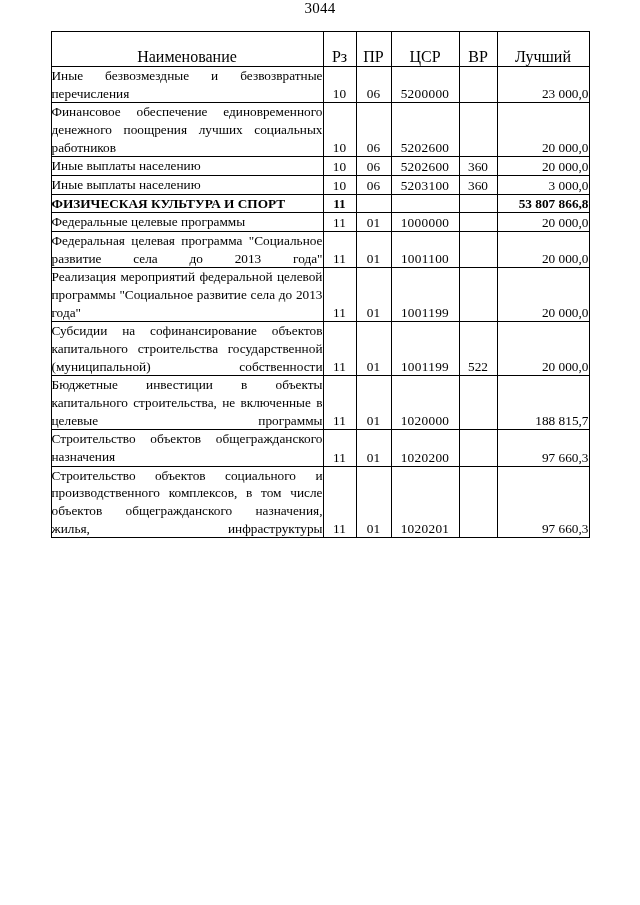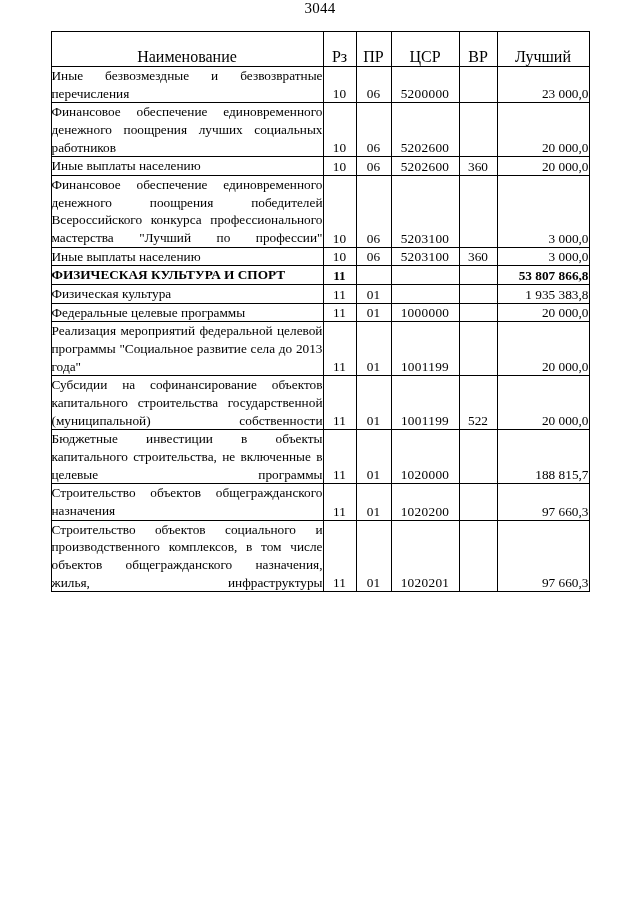--- a/index.html
+++ b/index.html
@@ -137,56 +137,48 @@
         </tr>
         <tr>
           <td class="name single">Иные выплаты населению</td>
           <td class="code">10</td>
           <td class="code">06</td>
           <td class="csr">5202600</td>
           <td class="code">360</td>
           <td class="sum">20 000,0</td>
         </tr>
         <tr>
-          <td class="name">Финансовое обеспечение единовременного денежного поощрения победителей Всероссийского конкурса профессионального мастерства "Лучший по профессии"</td>
-          <td class="code">10</td>
-          <td class="code">06</td>
-          <td class="csr">5203100</td>
-          <td class="code"></td>
-          <td class="sum">3 000,0</td>
-        </tr>
-        <tr>
           <td class="name single">Иные выплаты населению</td>
           <td class="code">10</td>
           <td class="code">06</td>
           <td class="csr">5203100</td>
           <td class="code">360</td>
           <td class="sum">3 000,0</td>
         </tr>
         <tr>
           <td class="name bold">ФИЗИЧЕСКАЯ КУЛЬТУРА И СПОРТ</td>
           <td class="code bold">11</td>
           <td class="code bold"></td>
           <td class="csr bold"></td>
           <td class="code bold"></td>
           <td class="sum bold">53 807 866,8</td>
         </tr>
         <tr>
-          <td class="name single">Физическая культура</td>
-          <td class="code">11</td>
-          <td class="code">01</td>
-          <td class="csr"></td>
-          <td class="code"></td>
-          <td class="sum">1 935 383,8</td>
-        </tr>
-        <tr>
           <td class="name single">Федеральные целевые программы</td>
           <td class="code">11</td>
           <td class="code">01</td>
           <td class="csr">1000000</td>
+          <td class="code"></td>
+          <td class="sum">20 000,0</td>
+        </tr>
+        <tr>
+          <td class="name">Федеральная целевая программа "Социальное развитие села до 2013 года"</td>
+          <td class="code">11</td>
+          <td class="code">01</td>
+          <td class="csr">1001100</td>
           <td class="code"></td>
           <td class="sum">20 000,0</td>
         </tr>
         <tr>
           <td class="name">Реализация мероприятий федеральной целевой программы "Социальное развитие села до 2013 года"</td>
           <td class="code">11</td>
           <td class="code">01</td>
           <td class="csr">1001199</td>
           <td class="code"></td>
           <td class="sum">20 000,0</td>

